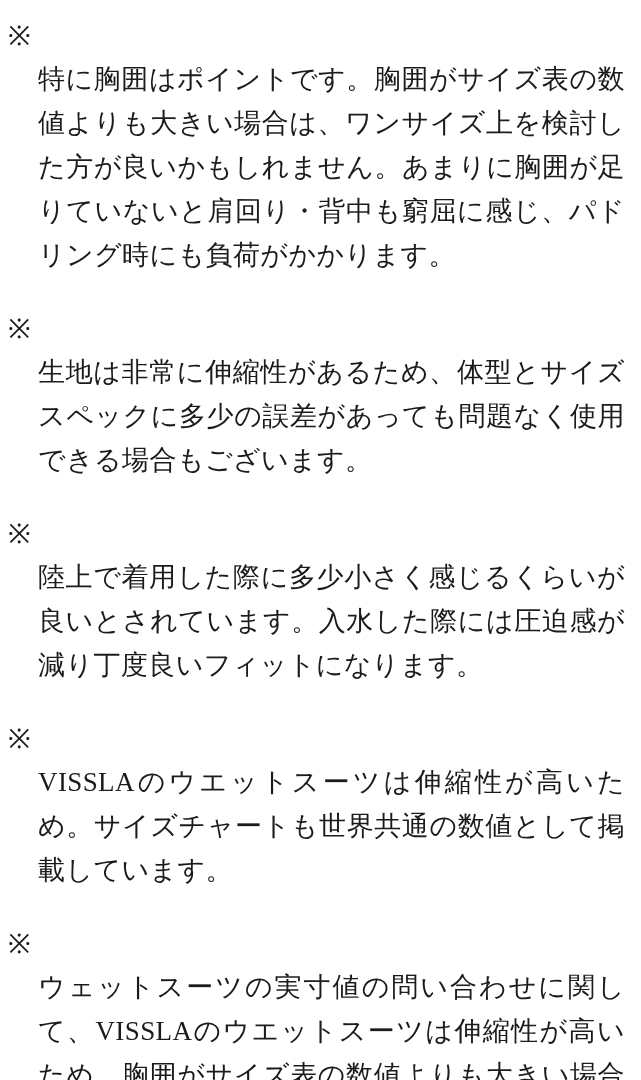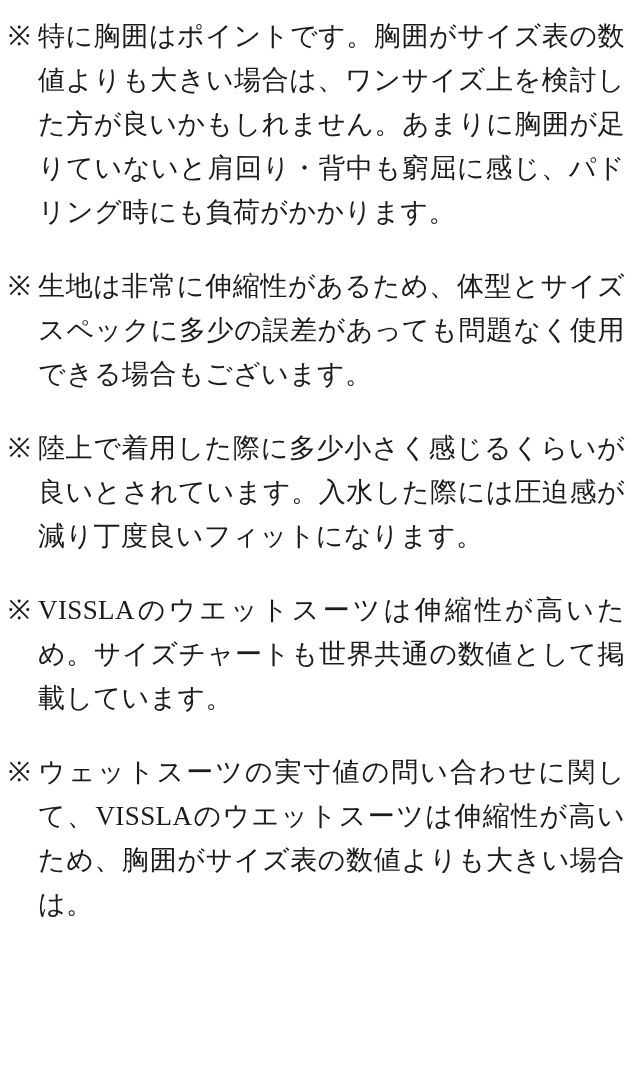--- a/index.html
+++ b/index.html
@@ -39,20 +39,21 @@
   }
   .note-text {
     flex: 1 1 auto;
     font-size: 27px;
     line-height: 44px;
     letter-spacing: 0.4px;
     text-align: justify;
     text-justify: inter-character;
     color: #1b1b1b;
     word-break: break-all;
+    margin-top: 43px;
   }
 </style>
 </head>
 <body>
 
 <div class="doc">
 
   <div class="note">
     <span class="marker">※</span>
     <span class="note-text">特に胸囲はポイントです。胸囲がサイズ表の数値よりも大きい場合は、ワンサイズ上を検討した方が良いかもしれません。あまりに胸囲が足りていないと肩回り・背中も窮屈に感じ、パドリング時にも負荷がかかります。</span>

